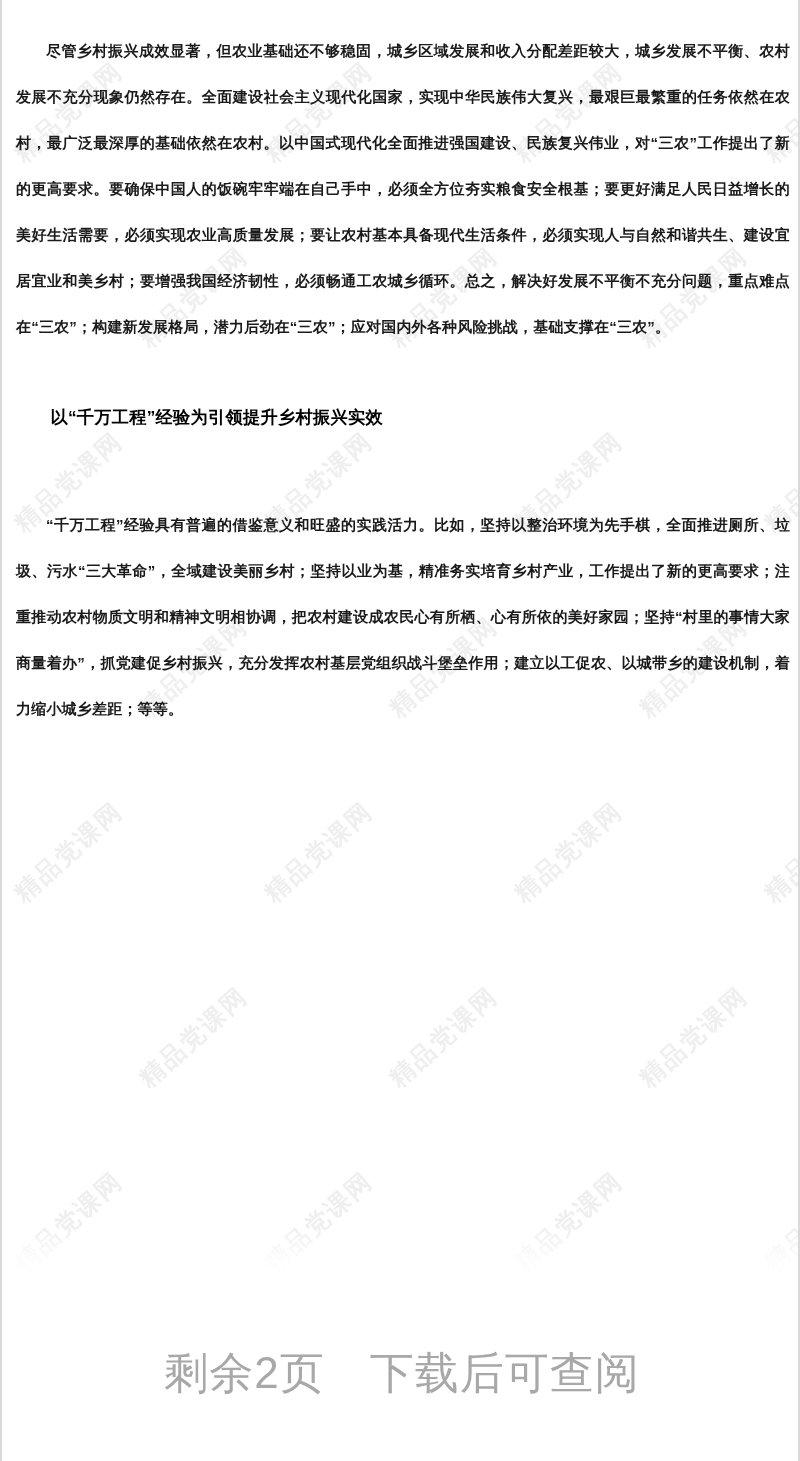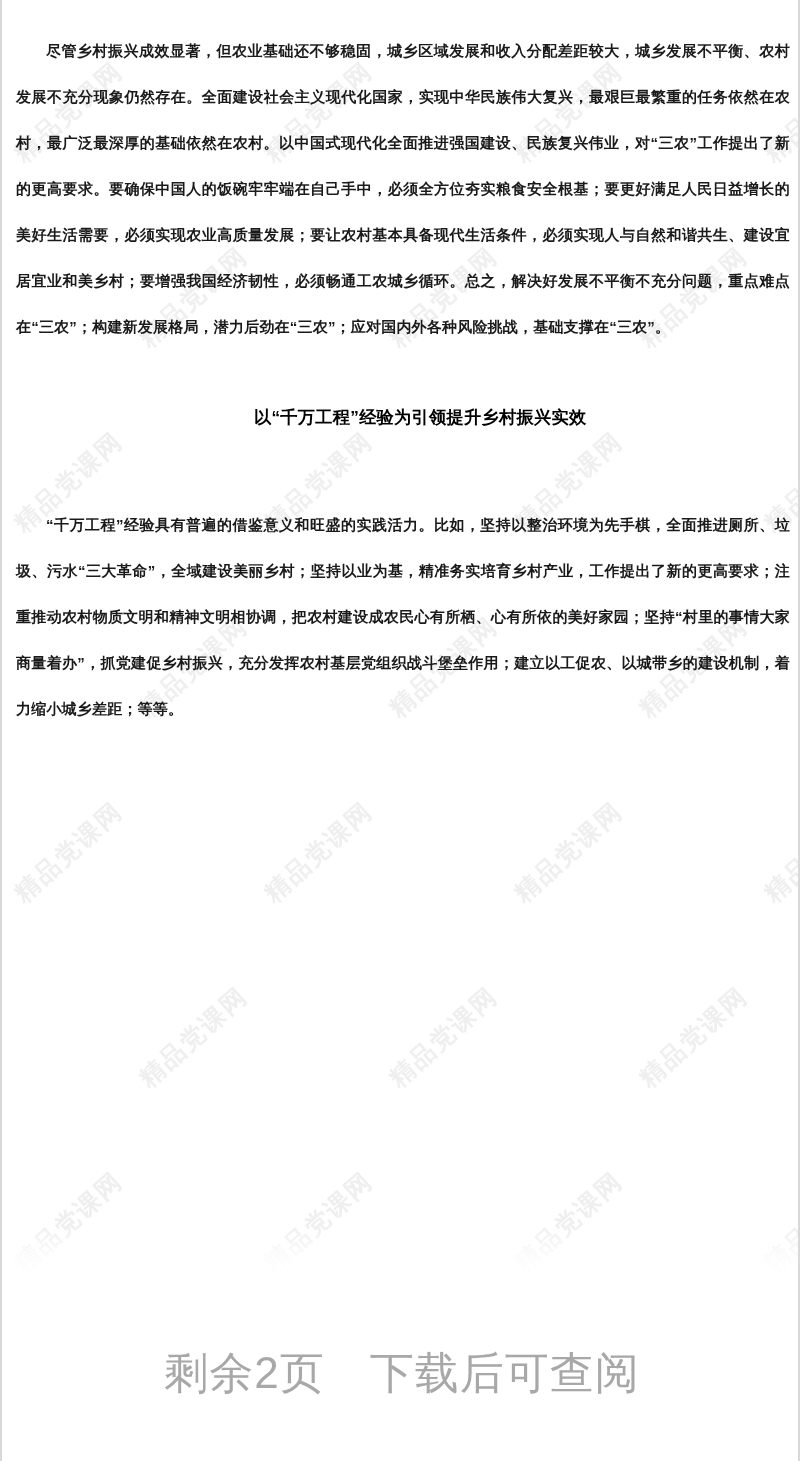--- a/index.html
+++ b/index.html
@@ -77,21 +77,21 @@
   }
   .heading {
     margin: 0;
     padding: 0;
     font-size: 17.2px;
     line-height: 46px;
     color: #000000;
     font-weight: 700;
     text-indent: 2em;
     letter-spacing: 0.3px;
-    text-align: center;
+    text-align: left;
   }
   .heading-gap-top { height: 44px; }
   .heading-gap-bottom { height: 30px; }
   .top-spacer { height: 28px; }
 
   
   #paywall {
     position: absolute;
     left: 0;
     top: 1285px;

